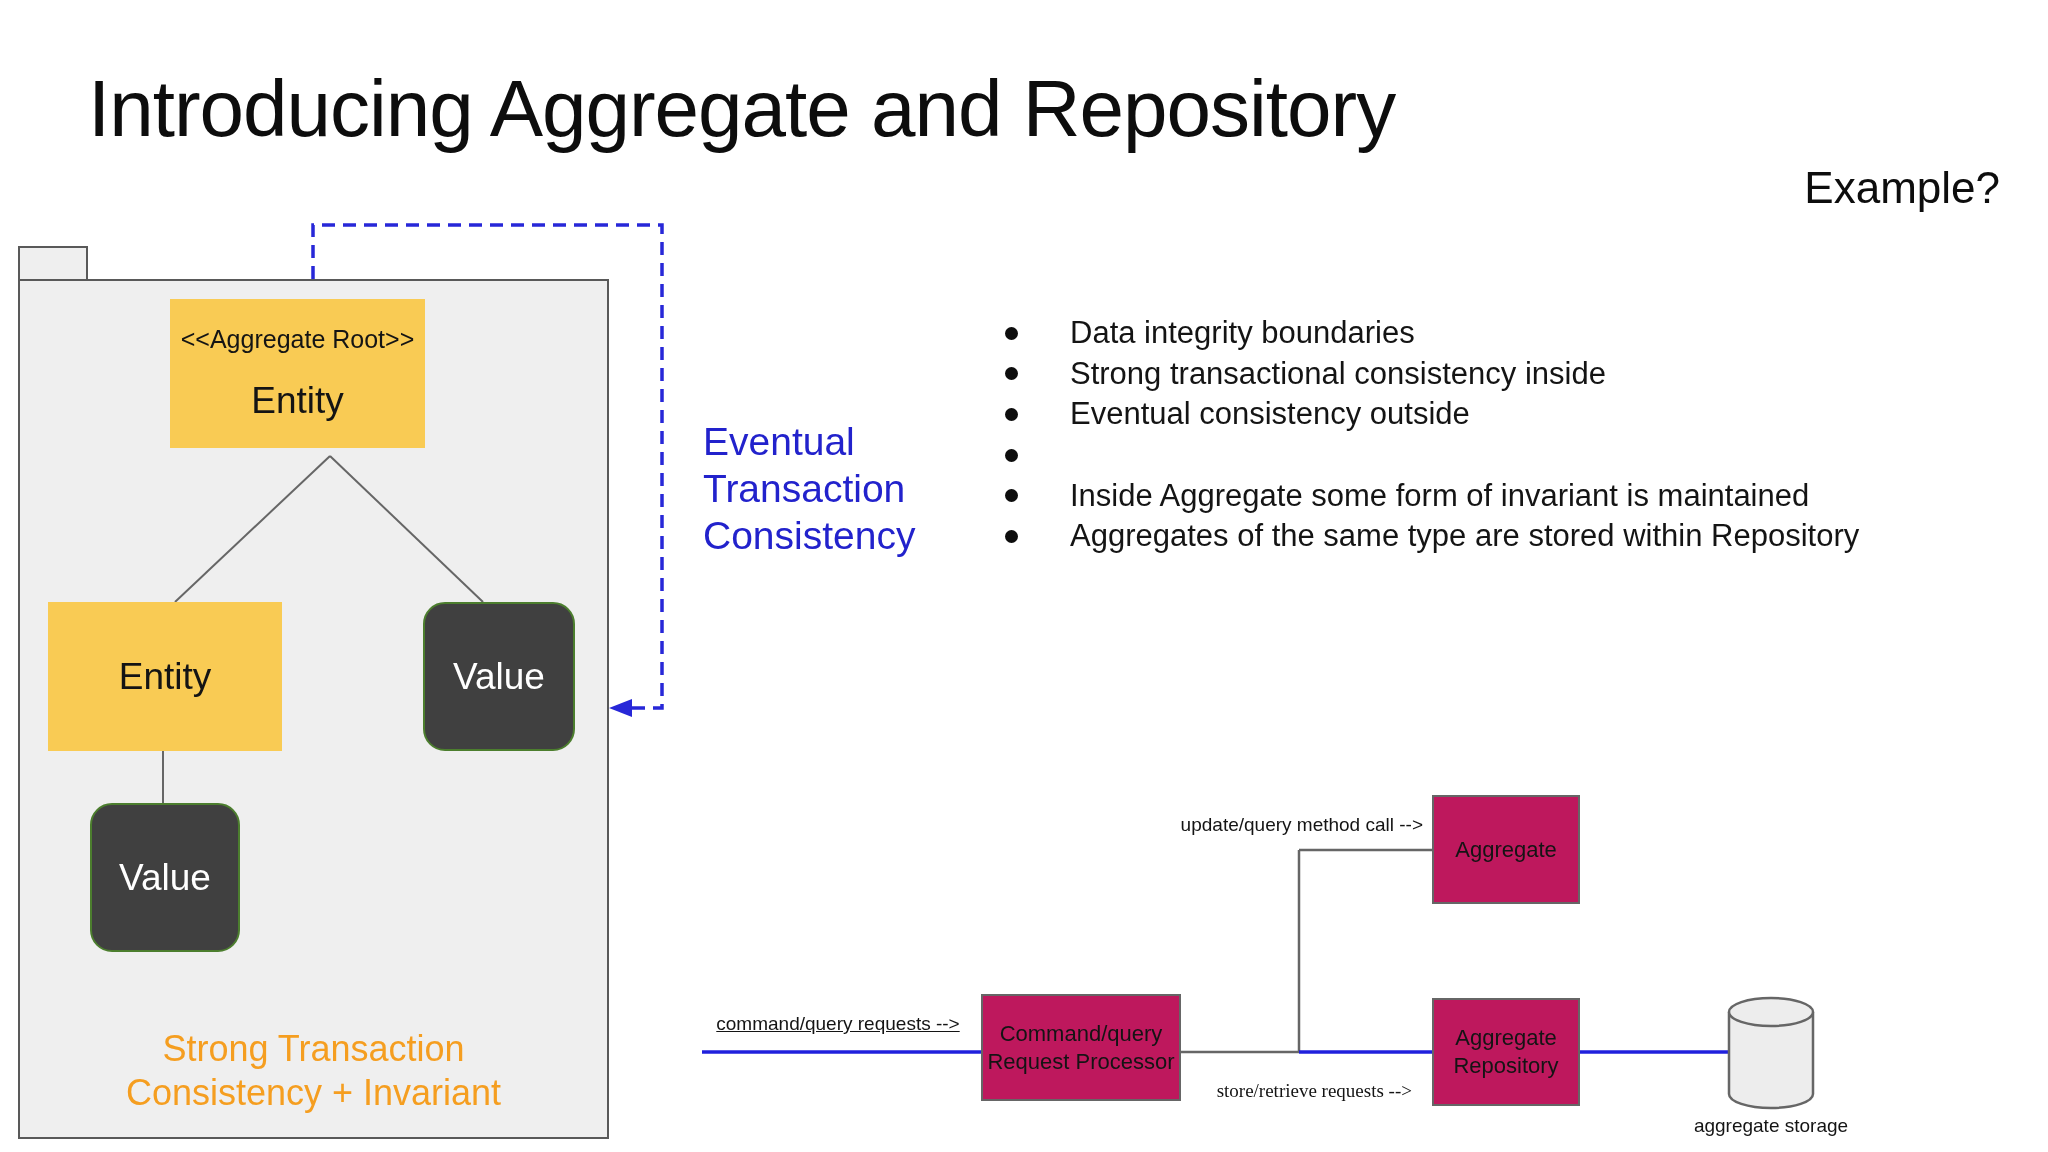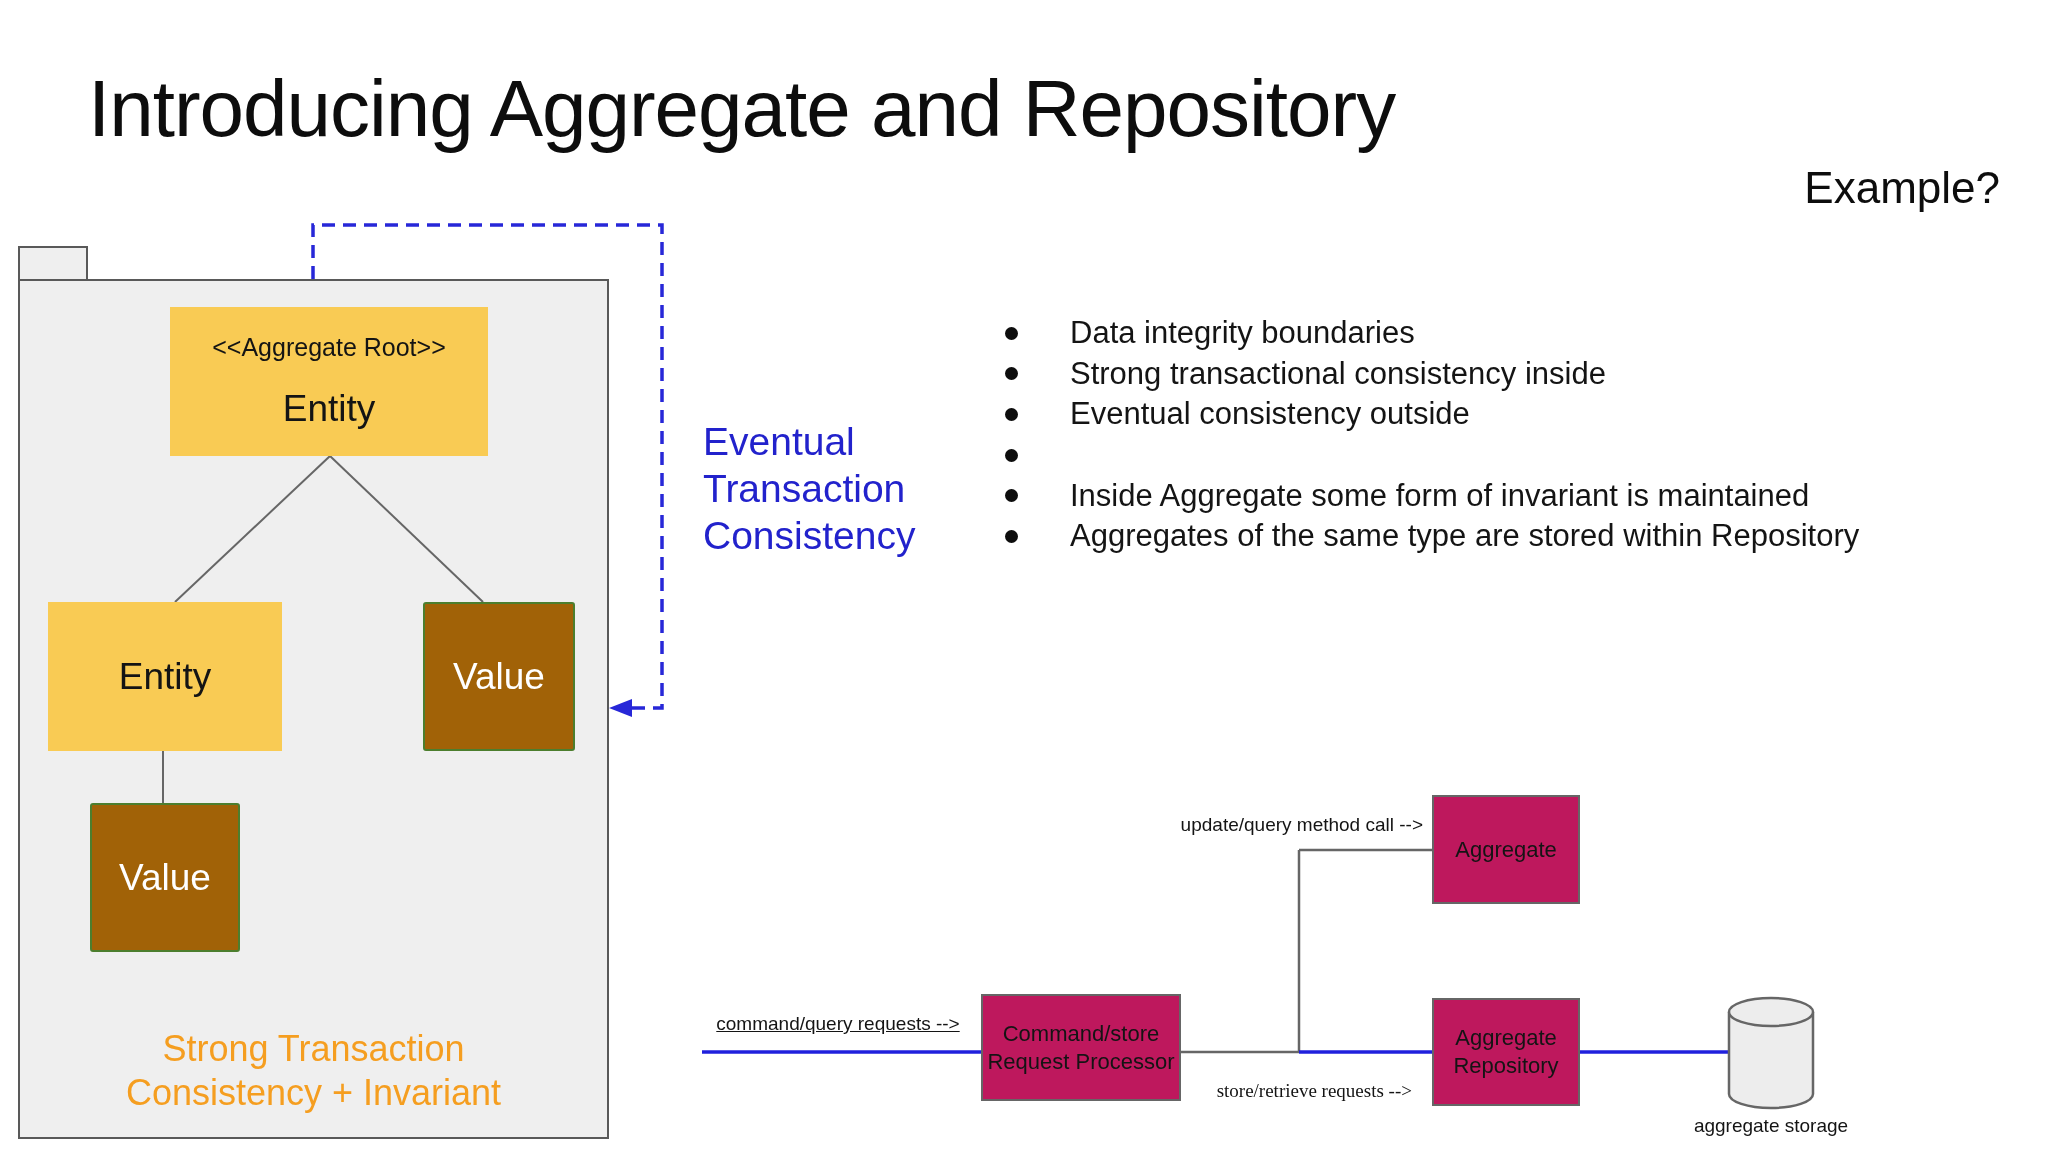--- a/index.html
+++ b/index.html
@@ -12,23 +12,23 @@
   
   .title{left:88px;top:24px;font-size:80px;letter-spacing:-1px;color:#0d0d0d;white-space:nowrap;}
   .example{right:48px;top:124px;font-size:44px;color:#0d0d0d;}
 
   
   .package-tab{left:18px;top:207px;width:70px;height:36px;background:#efefef;border:2px solid #595959;box-sizing:border-box;}
   .package-body{left:18px;top:240px;width:591px;height:860px;background:#efefef;border:2px solid #595959;box-sizing:border-box;}
 
   .node{box-sizing:border-box;display:flex;flex-direction:column;align-items:center;justify-content:center;text-align:center;}
   .yellow{background:#f9cb54;}
-  .green{background:#a16207;border:2px solid #4c7e2e;border-radius:3px;color:#ffffff;}
+  .green{background:#404040;border:2px solid #4c7e2e;border-radius:22px;color:#ffffff;}
 
-  .agg-root{left:170px;top:268px;width:318px;height:149px;}
+  .agg-root{left:170px;top:260px;width:255px;height:149px;}
   .agg-root .stereotype{font-size:25px;color:#141414;margin-bottom:26px;}
   .agg-root .entity-name{font-size:37px;color:#141414;}
   .entity-box{left:48px;top:563px;width:234px;height:149px;font-size:37px;color:#141414;}
   .value-right{left:423px;top:563px;width:152px;height:149px;font-size:37px;}
   .value-bottom{left:90px;top:764px;width:150px;height:149px;font-size:37px;}
 
   .strong-text{left:18px;top:988px;width:591px;text-align:center;font-size:36px;line-height:44px;color:#f59e20;}
   .eventual-text{left:703px;top:379px;font-size:39px;line-height:47px;color:#2222cc;}
 
   
@@ -130,21 +130,21 @@
         <span class="dot"></span>
         <span>Inside Aggregate some form of invariant is maintained</span>
       </li>
     <li>
         <span class="dot"></span>
         <span>Aggregates of the same type are stored within Repository</span>
       </li>
   </ul>
 
   <div class="abs flow-box processor z3">
-    <div>Command/store</div>
+    <div>Command/query</div>
     <div>Request Processor</div>
   </div>
 
   <div class="abs flow-box aggregate z3">
     <div>Aggregate</div>
   </div>
 
   <div class="abs flow-box repository z3">
     <div>Aggregate</div>
     <div>Repository</div>

